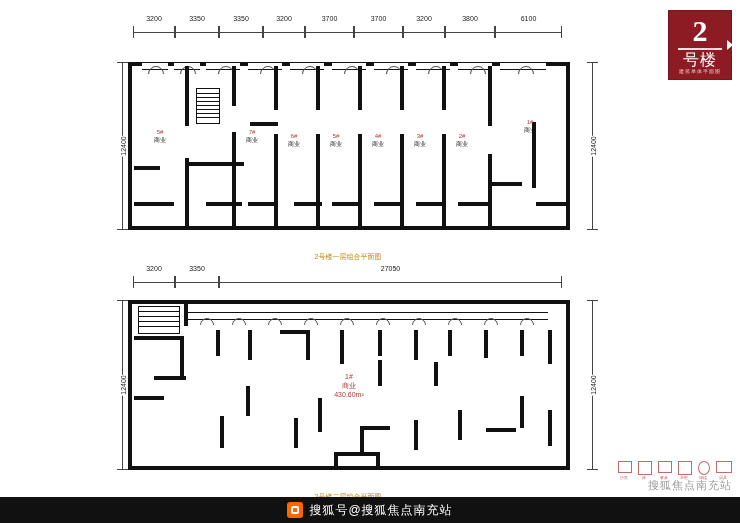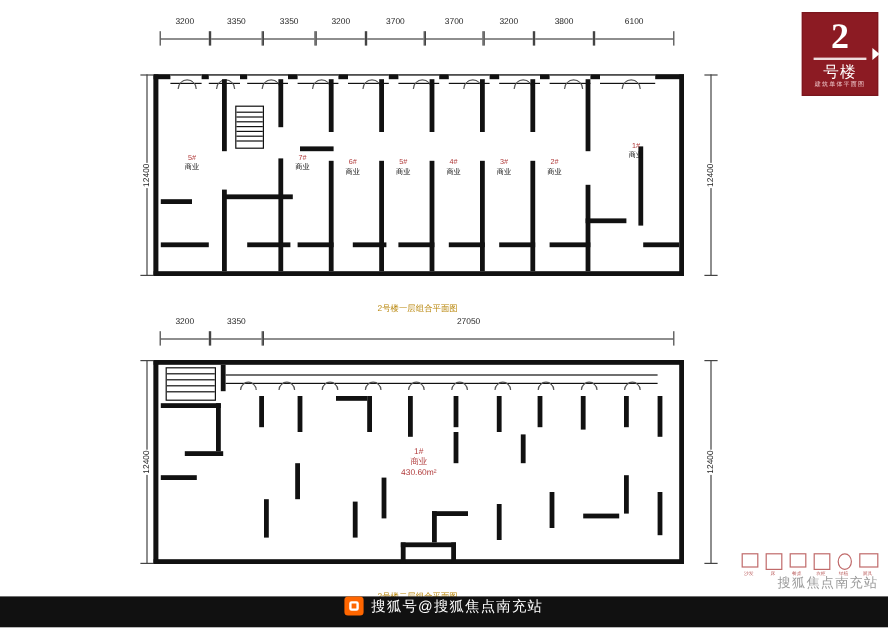--- a/index.html
+++ b/index.html
@@ -13,21 +13,21 @@
   }
   .stage{position:absolute;left:0;top:0;width:740px;height:523px;}
 
   
   .badge{
     position:absolute;right:8px;top:10px;width:64px;height:70px;
     background:#8c1b23;color:#fff;text-align:center;
     box-shadow:0 0 0 1px #7a161d inset;
   }
   .badge .num{font-size:30px;font-weight:bold;line-height:30px;padding-top:6px;font-family:"Liberation Serif",serif;}
-  .badge .lou{font-size:13px;line-height:15px;letter-spacing:1px;}
+  .badge .lou{font-size:16px;line-height:15px;letter-spacing:1px;}
   .badge .sub{font-size:5px;line-height:8px;color:#f0c9cc;letter-spacing:1px;}
   .badge .bar{height:2px;background:#fff;margin:2px 10px;opacity:.85;}
   .badge .arrow{position:absolute;right:-1px;top:30px;width:0;height:0;
     border-top:5px solid transparent;border-bottom:5px solid transparent;border-left:6px solid #fff;}
 
   
   .dimrow{position:absolute;height:14px;}
   .dimrow .seg{
     position:absolute;top:0;height:12px;
     border-left:1px solid #444;border-right:1px solid #444;
@@ -68,21 +68,21 @@
   .stair i{position:absolute;left:0;right:0;height:1px;background:#111;}
 
   
   .legend{position:absolute;right:6px;bottom:30px;width:118px;height:34px;}
   .legend .ic{position:absolute;border:1px solid #c06a6a;}
   .legend .cap{position:absolute;font-size:4px;color:#c06a6a;text-align:center;width:26px;}
 
   
   .footer{
     position:absolute;left:0;bottom:0;width:740px;height:26px;
-    background:#111;color:#fff;display:flex;align-items:flex-start;justify-content:center;
+    background:#111;color:#fff;display:flex;align-items:center;justify-content:center;
     font-size:12px;letter-spacing:1px;
   }
   .footer .sohu{
     width:16px;height:16px;border-radius:3px;background:#f60;margin-right:6px;
     display:inline-block;position:relative;
   }
   .footer .sohu::after{
     content:"";position:absolute;left:4px;top:4px;width:8px;height:8px;
     border:2px solid #fff;border-radius:2px;box-sizing:border-box;
   }

